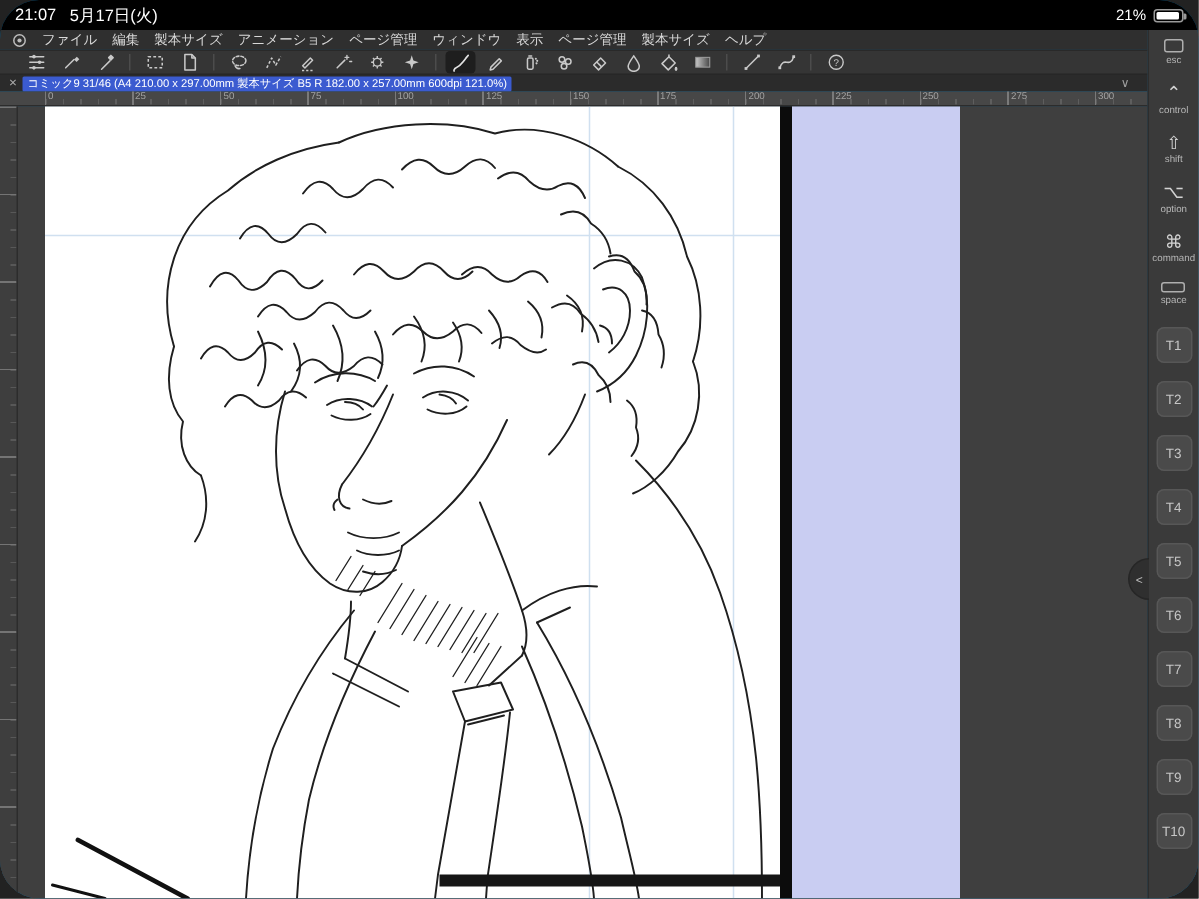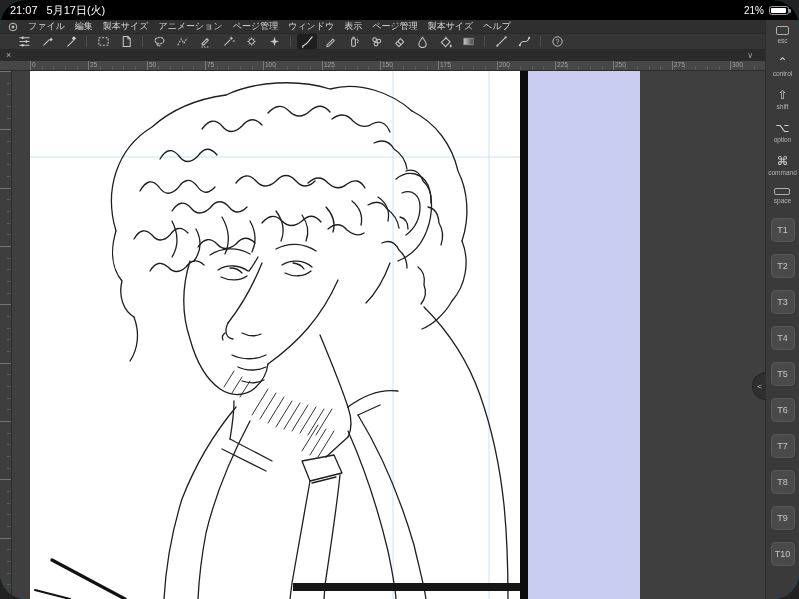--- a/index.html
+++ b/index.html
@@ -242,20 +242,21 @@
     <span class="tbtn">
         <svg class="ticon" width="13" height="13" viewBox="0 0 14 14" stroke="#c9c9c9" fill="none" stroke-width="1">
           <circle cx="7" cy="7" r="5"></circle>
           <text x="7" y="9.6" text-anchor="middle" font-size="7" fill="#c9c9c9" stroke="none" font-family="Liberation Sans, sans-serif">?</text>
         </svg>
       </span>
   </div>
 
   <div class="tab-bar">
     <span class="tab-close">×</span>
+    <span class="tab-title">コミック9 31/46 (A4 210.00 x 297.00mm 製本サイズ B5 R 182.00 x 257.00mm 600dpi 121.0%)</span>
     <span class="tab-chevron">∨</span>
   </div>
 
   <div class="h-ruler">
     <span style="left:30px">0</span>
     <span style="left:88px">25</span>
     <span style="left:147px">50</span>
     <span style="left:205px">75</span>
     <span style="left:263px">100</span>
     <span style="left:322px">125</span>

